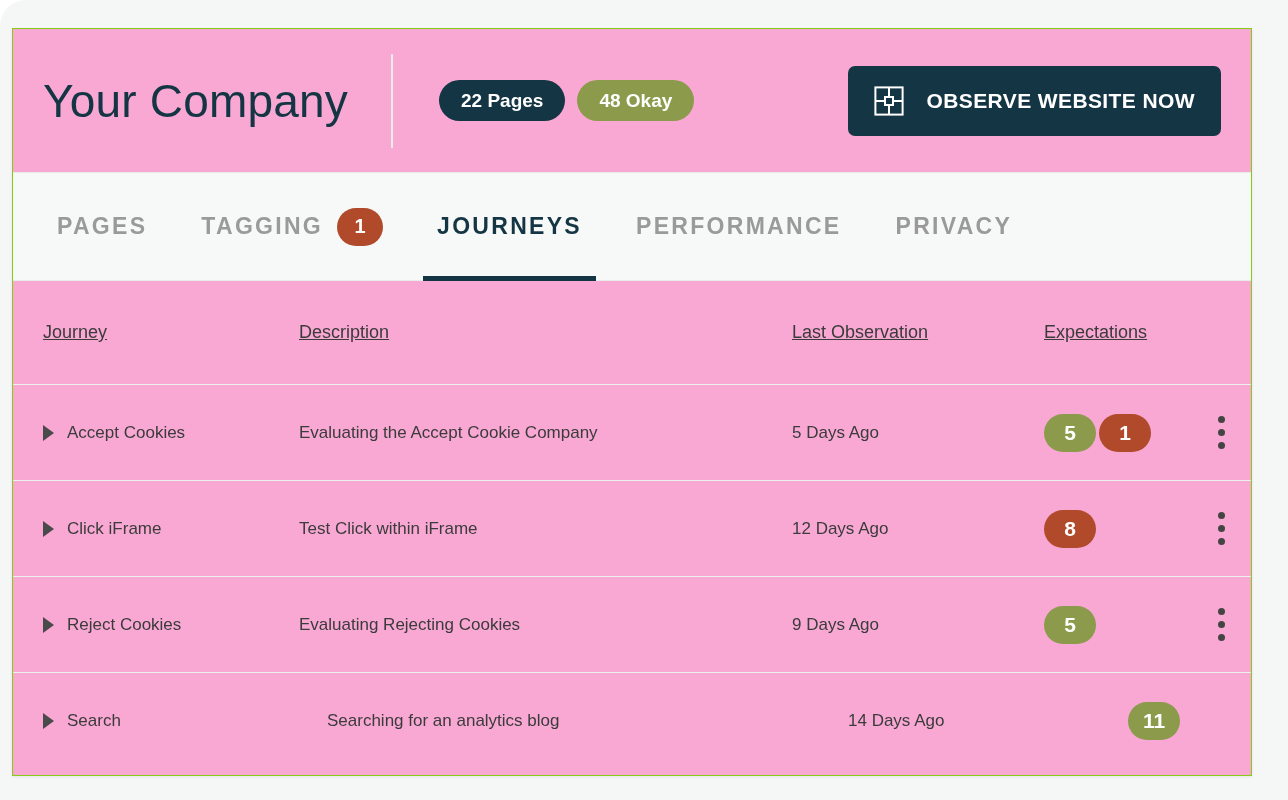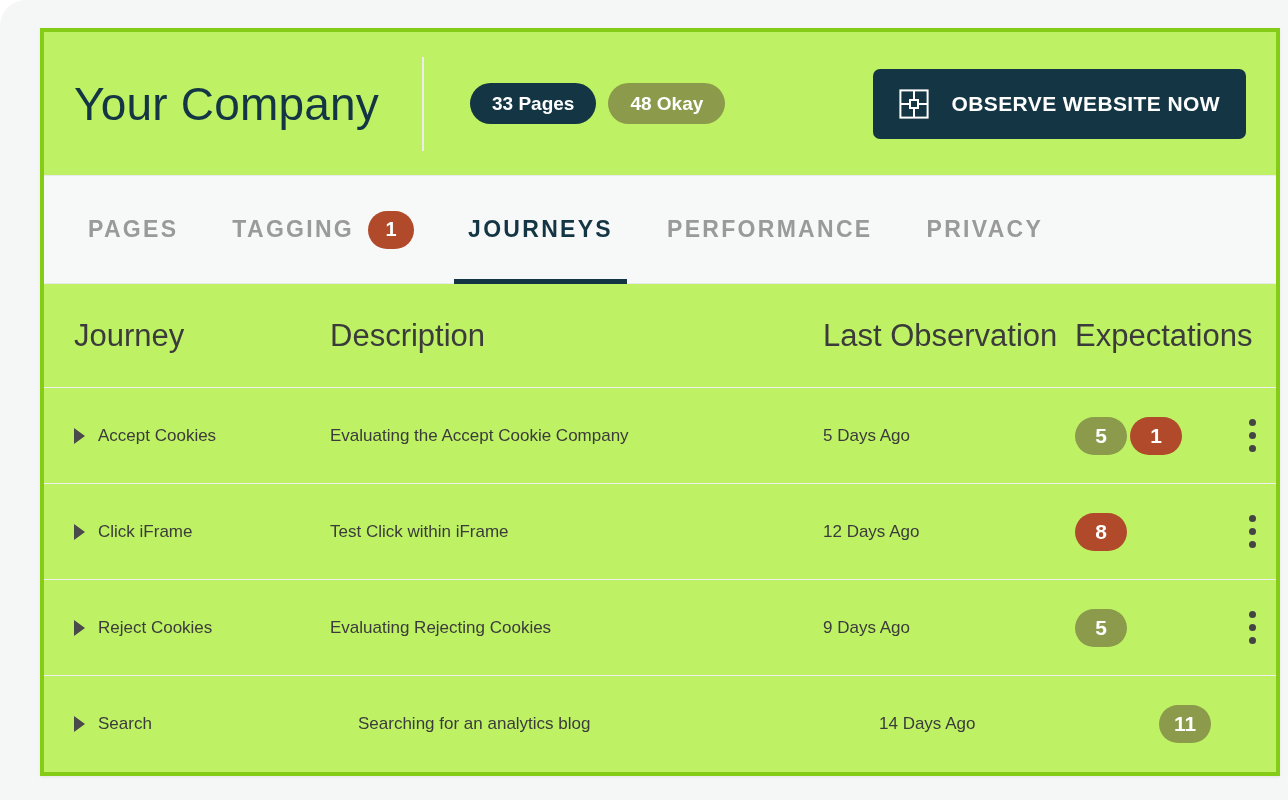--- a/index.html
+++ b/index.html
@@ -22,26 +22,26 @@
     position: absolute;
     left: 0; top: 0;
     width: 1288px;
     height: 800px;
     background: #f5f7f7;
     border-top-left-radius: 26px;
   }
 
   .card {
     position: absolute;
-    left: 40px;
+    left: 12px;
     top: 28px;
     width: 1240px;
     height: 748px;
-    background: #bef264;
-    border: 4px solid #84cc16;
+    background: #f9a8d4;
+    border: 1px solid #84cc16;
     box-shadow: 0 1px 3px rgba(0,0,0,0.07);
   }
 
   
   .card-header {
     position: relative;
     height: 144px;
     display: flex;
     align-items: center;
     padding: 0 30px 0 30px;
@@ -175,23 +175,24 @@
   .thead { height: 104px; }
   .tbody-row { height: 96px; }
 
   .col-journey     { width: 256px; flex: 0 0 256px; }
   .col-description { width: 493px; flex: 0 0 493px; }
   .col-last        { width: 252px; flex: 0 0 252px; }
   .col-expect      { width: 160px; flex: 0 0 160px; }
   .col-menu        { flex: 1 1 auto; display: flex; justify-content: flex-end; }
 
   .th {
-    font-size: 31px;
+    font-size: 18px;
     font-weight: 400;
     color: #3b3b3b;
+    text-decoration: underline;
   }
 
   .cell {
     font-size: 17px;
     font-weight: 400;
     color: #3b3b3b;
     white-space: nowrap;
     overflow: hidden;
     text-overflow: ellipsis;
   }
@@ -251,21 +252,21 @@
 <div class="page-backdrop"></div>
 
 <div class="card">
 
   <div class="card-header">
     <div class="company-title">Your Company</div>
 
     <div class="header-divider"></div>
 
     <div class="badge-group">
-      <span class="pill pill-dark">33 Pages</span>
+      <span class="pill pill-dark">22 Pages</span>
       <span class="pill pill-olive">48 Okay</span>
     </div>
 
     <button class="observe-btn">
       <span>
         <svg class="observe-icon" viewBox="0 0 30 30" fill="none" xmlns="http://www.w3.org/2000/svg">
           <rect x="1.4" y="1.4" width="27.2" height="27.2" stroke="#ffffff" stroke-width="2"></rect>
           <rect x="11" y="11" width="8" height="8" stroke="#ffffff" stroke-width="2"></rect>
           <path d="M15 1.4 V 11 M15 19 V 28.6 M1.4 15 H 11 M19 15 H 28.6" stroke="#ffffff" stroke-width="2"></path>
         </svg>

